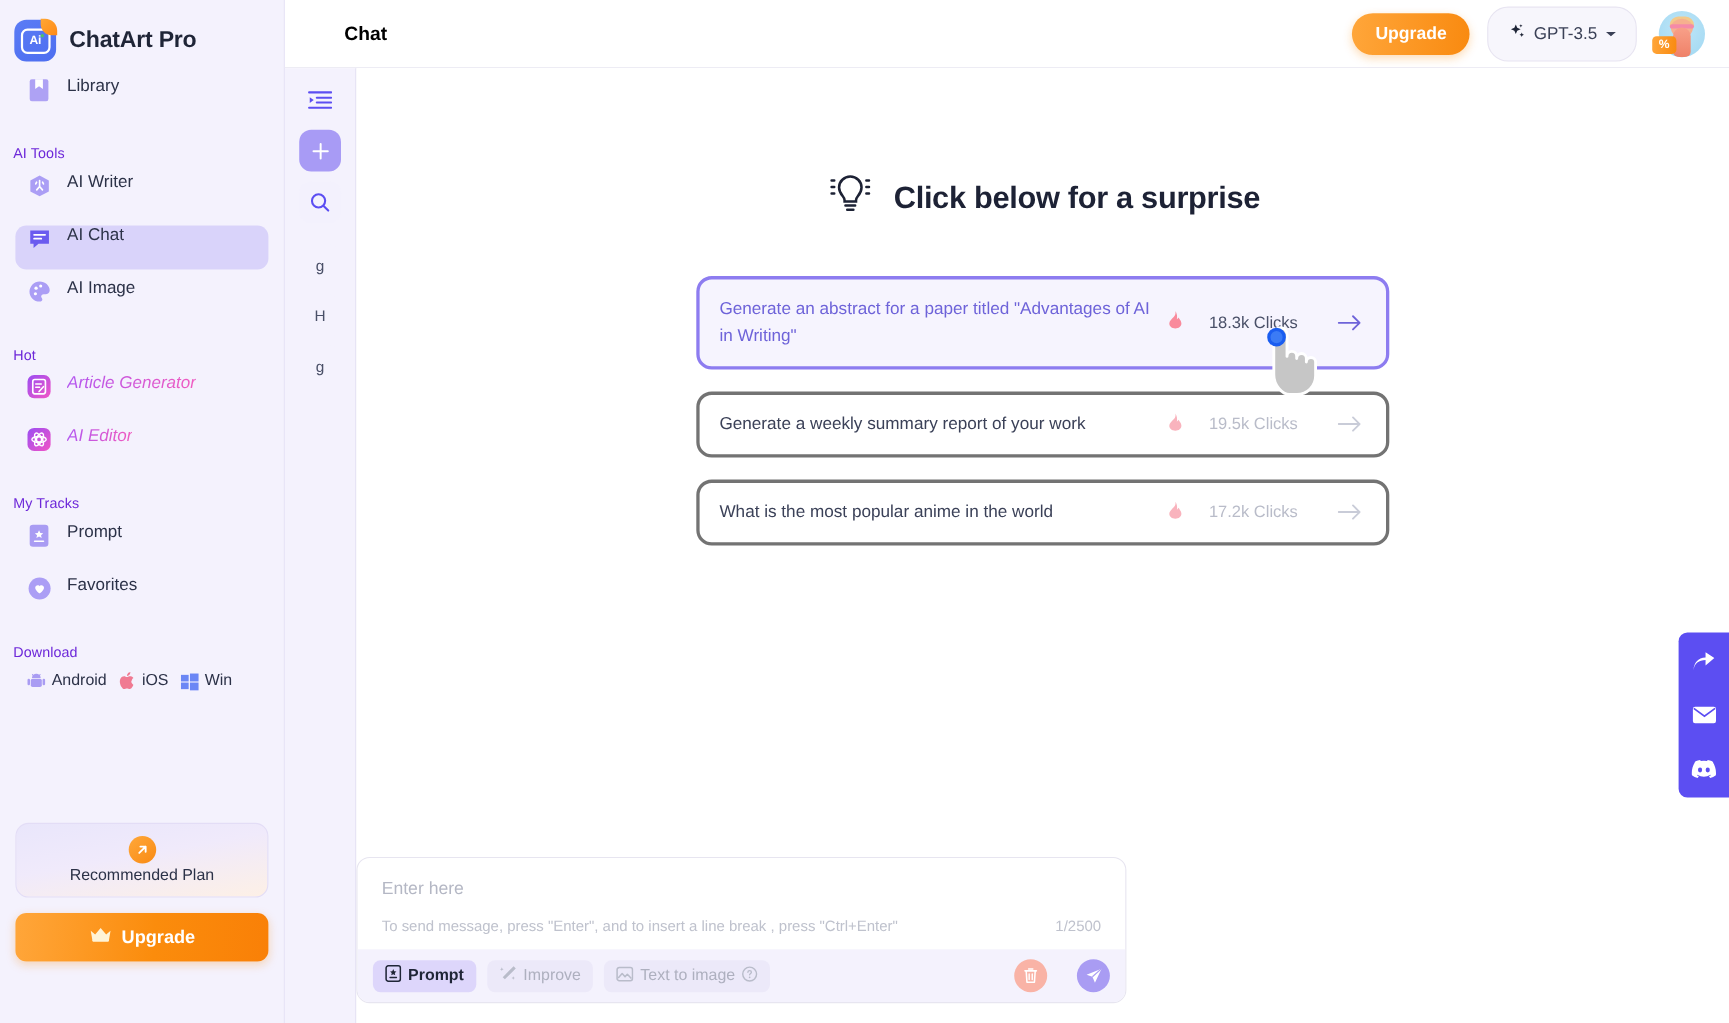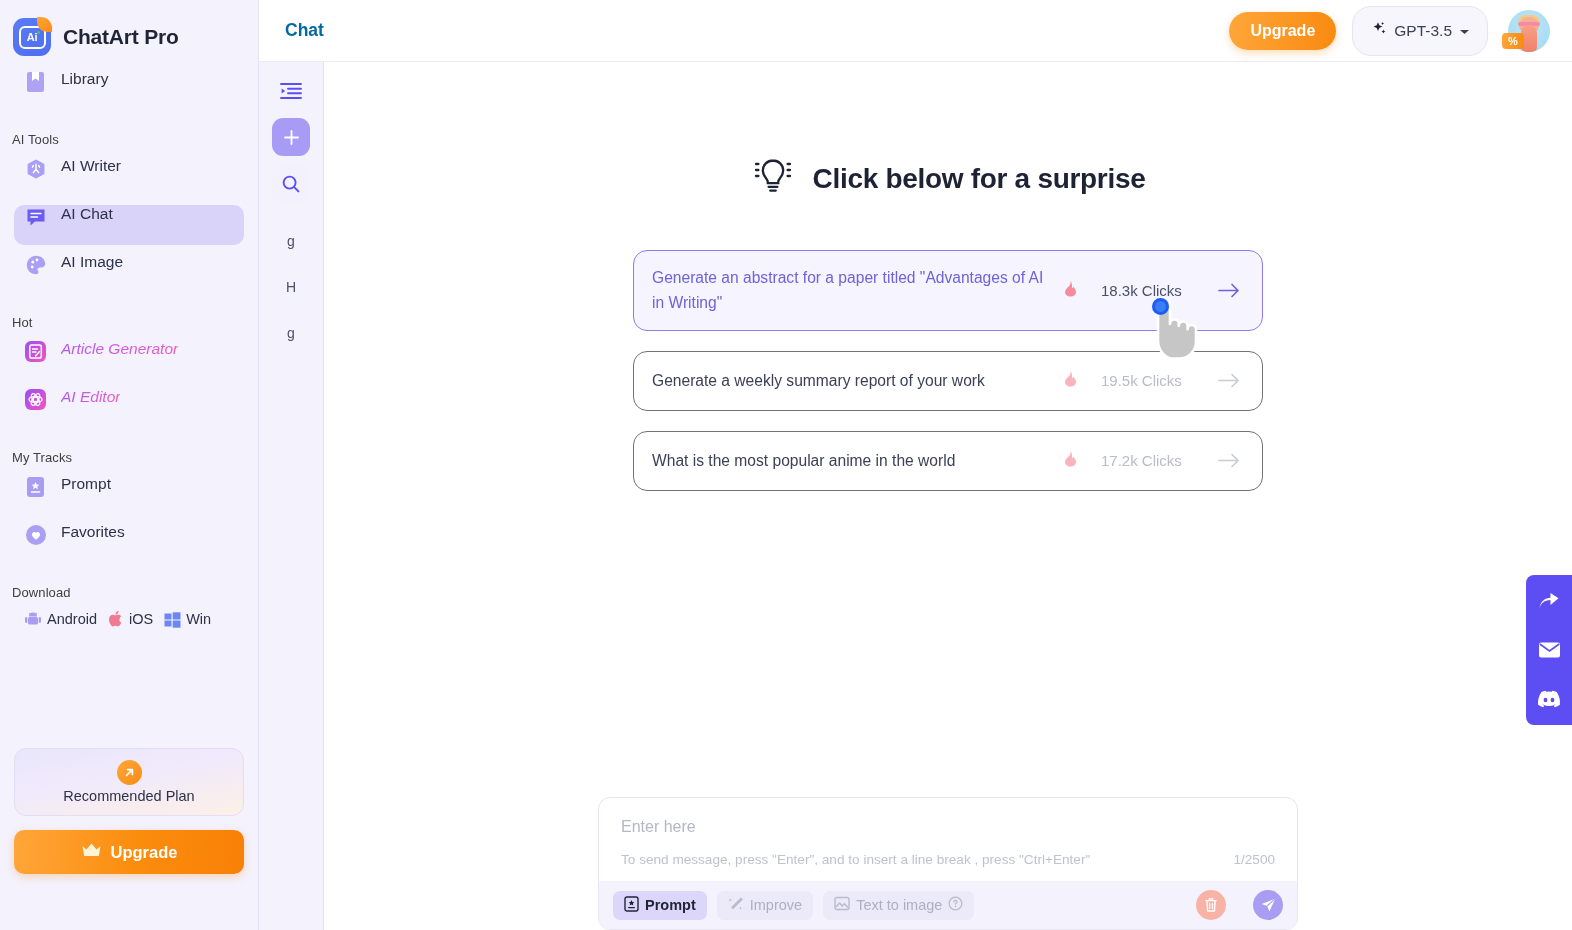--- a/index.html
+++ b/index.html
@@ -38,21 +38,21 @@
     width: 3px; height: 3px; border-radius: 50%; background: #4ec16b;
   }
   .brand-logo .corner {
     position: absolute; top: -1px; right: -1px; width: 15px; height: 15px;
     background: linear-gradient(135deg,#ffa733,#ff8a18);
     border-top-right-radius: 11px; border-bottom-left-radius: 10px;
   }
   .brand-name { font-size: 21px; font-weight: 700; color: #1f2537; letter-spacing: -0.2px; }
 
   .nav-section-label {
-    font-size: 13px; color: #404040; padding: 0 0 0 12px; margin: 18px 0 6px 0;
+    font-size: 13px; color: #6d28d9; padding: 0 0 0 12px; margin: 18px 0 6px 0;
     letter-spacing: .1px;
   }
   .nav-item {
     display: flex; gap: 14px;
     height: 40px; margin: 4px 14px; padding: 0 10px;
     border-radius: 10px; cursor: pointer;
   }
   .nav-item .lbl { font-size: 15.5px; color: #2c3248; }
   .nav-item.active { background: #d9d3fa; }
   .nav-item.hot .lbl {
@@ -89,21 +89,21 @@
     box-shadow: 0 3px 9px rgba(249,135,10,.28);
   }
 
   
   .right { flex: 1; display: flex; flex-direction: column; min-width: 0; position: relative; }
   .topbar {
     height: 62px; flex: 0 0 62px; background: #fff;
     border-bottom: 1px solid #eceaf3;
     display: flex; align-items: center; padding: 0 22px 0 26px;
   }
-  .topbar-title { font-size: 17.5px; font-weight: 700; color: #0369a1; }
+  .topbar-title { font-size: 17.5px; font-weight: 700; color: #000000; margin-left: 28px; }
   .topbar-spacer { flex: 1; }
   .top-upgrade {
     height: 38px; padding: 0 21px; border-radius: 19px;
     background: linear-gradient(95deg,#ffa63a,#f98a10);
     color: #fff; font-size: 16px; font-weight: 700;
     display: flex; align-items: center; cursor: pointer;
     box-shadow: 0 3px 9px rgba(249,135,10,.3);
   }
   .model-pill {
     height: 50px; margin-left: 16px; padding: 0 17px; border-radius: 19px;
@@ -151,34 +151,34 @@
   .rail-gap { height: 10px; }
 
   
   .canvas { flex: 1; background: #fff; position: relative; min-width: 0; display: flex; flex-direction: column; }
   .surprise-wrap { padding-top: 92px; display: flex; flex-direction: column; align-items: center; }
   .surprise-head { display: flex; align-items: center; gap: 18px; }
   .surprise-title { font-size: 28px; font-weight: 700; color: #1d2235; letter-spacing: -0.3px; }
 
   .cards { margin-top: 46px; width: 630px; display: flex; flex-direction: column; gap: 20px; }
   .card {
-    border: 1px solid #737373; border-radius: 14px; background: #fff;
+    border: 3px solid #737373; border-radius: 14px; background: #fff;
     min-height: 60px; display: flex; align-items: center;
     padding: 14px 22px 14px 18px; cursor: pointer;
   }
   .card.sel { border-color: #8d7cf0; background: #f6f4fe; min-height: 80px; }
   .card-text { flex: 1; font-size: 15.6px; color: #3b4158; line-height: 1.62; padding-right: 10px; }
   .card.sel .card-text { color: #6e63d9; max-width: 420px; }
   .card-clicks { display: flex; align-items: center; gap: 24px; width: 150px; }
   .card-clicks .ct { font-size: 15px; color: #b9bcc9; white-space: nowrap; }
   .card.sel .card-clicks .ct { color: #4a5068; }
   .card-arrow { width: 26px; display: flex; align-items: center; justify-content: flex-end; }
 
   
-  .composer-wrap { margin-top: auto; display: flex; justify-content: center; }
+  .composer-wrap { margin-top: auto; display: flex; justify-content: flex-start; padding-bottom: 18px; }
   .composer {
     width: 700px; border: 1px solid #e7e5f0; border-radius: 12px;
     background: #fff; overflow: hidden;
   }
   .composer-input {
     padding: 20px 22px 6px 22px; font-size: 16px; color: #b4b7c4; min-height: 48px;
   }
   .composer-hint {
     display: flex; align-items: center; padding: 6px 22px 14px 22px;
   }

